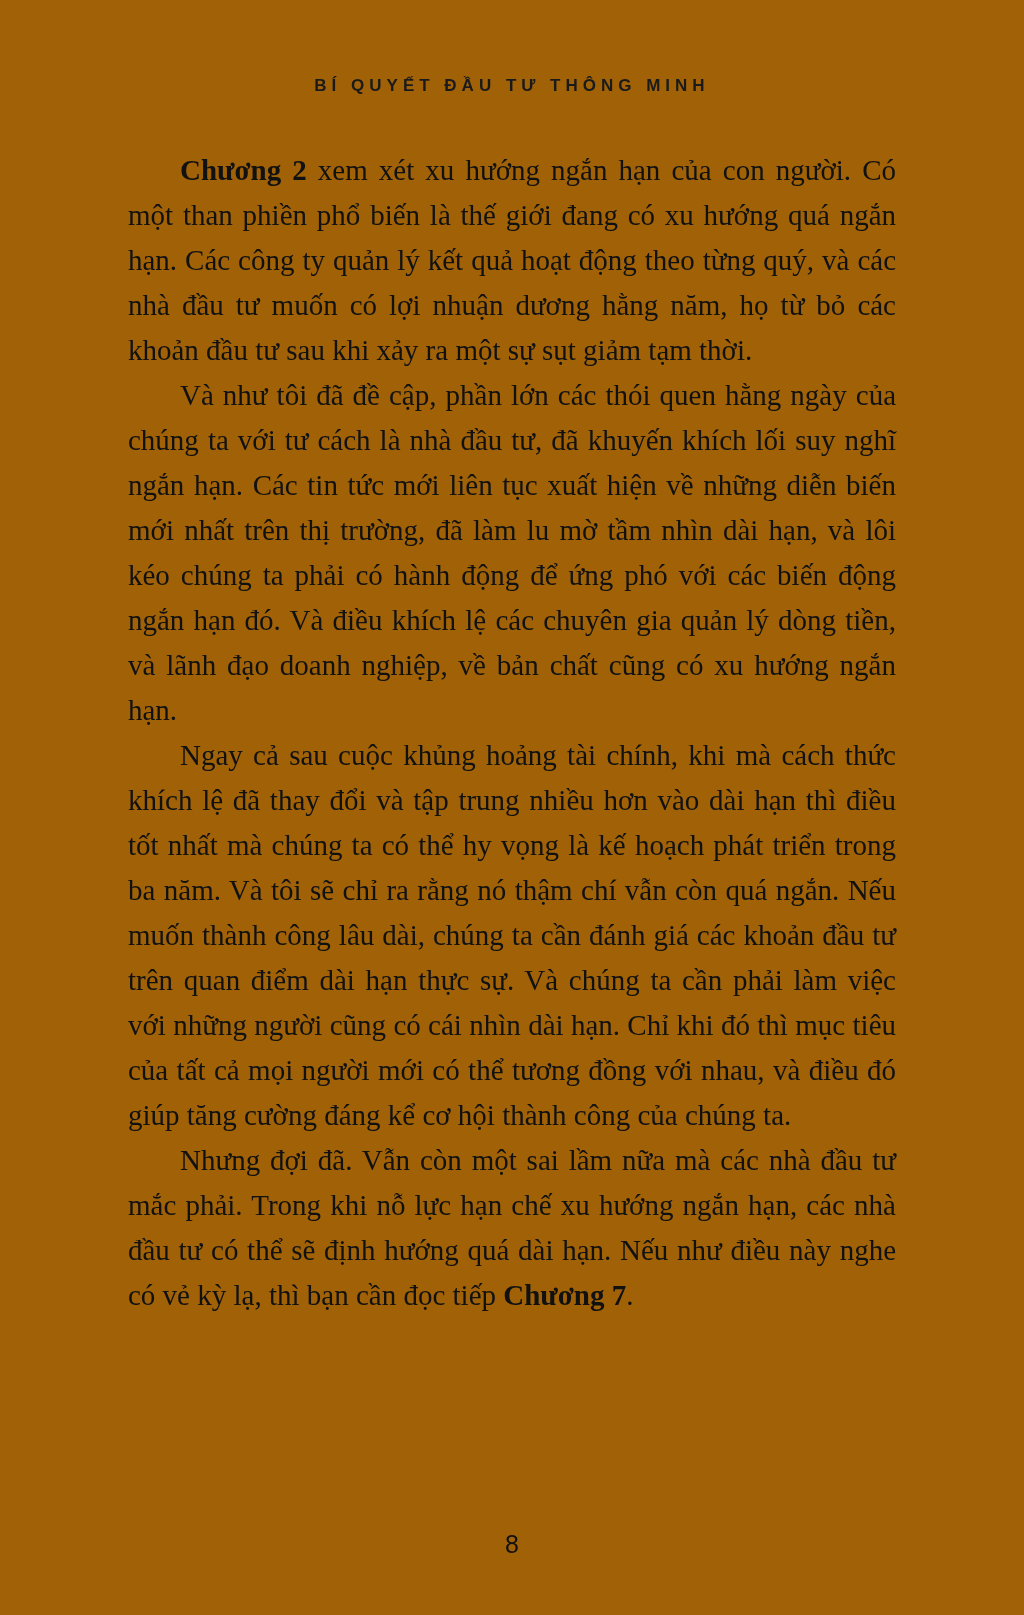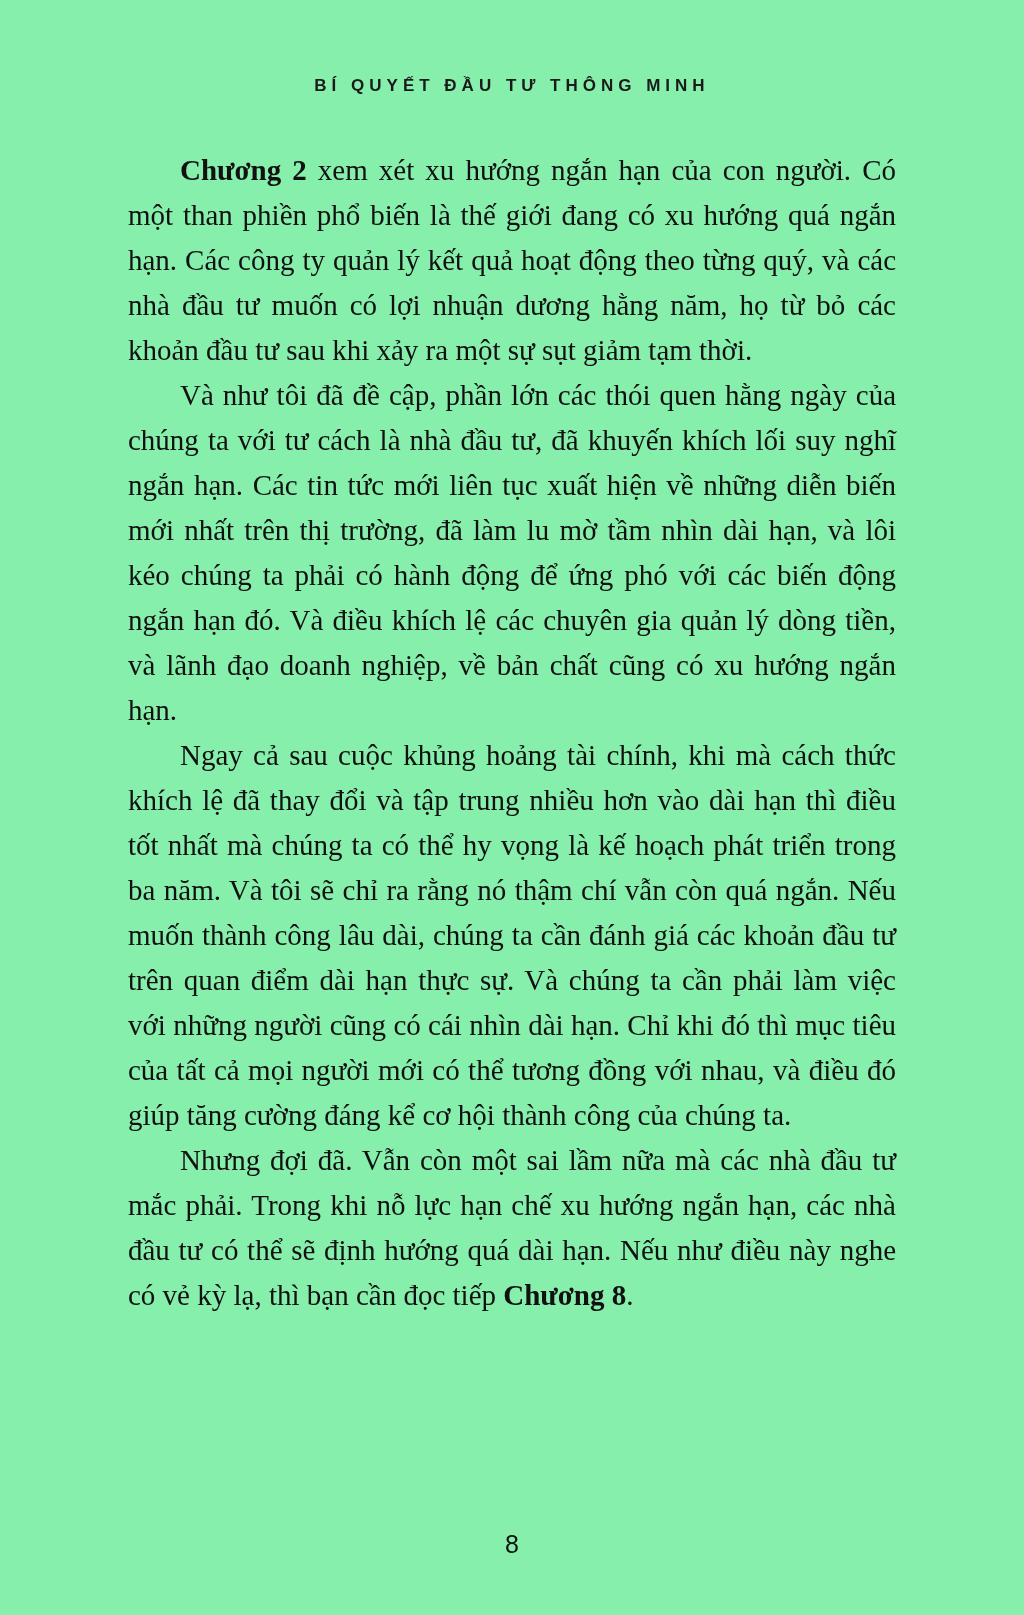--- a/index.html
+++ b/index.html
@@ -2,21 +2,21 @@
 <html lang="vi"><head>
 <meta charset="utf-8">
 <style>
   * { margin: 0; padding: 0; box-sizing: border-box; }
   html, body { background: #ffffff; }
   .page {
     position: relative;
     width: 1024px;
     height: 1615px;
     margin: 0 auto;
-    background: #86efac;
+    background: #a16207;
     color: #151515;
     overflow: hidden;
   }
   .running-header {
     position: absolute;
     top: 76px;
     left: 0;
     width: 100%;
     text-align: center;
     font-family: "Liberation Sans", "DejaVu Sans", sans-serif;
@@ -58,17 +58,17 @@
 </head>
 <body>
 
 <div class="page">
   <div class="running-header">BÍ QUYẾT ĐẦU TƯ THÔNG MINH</div>
 
   <main class="text-block" id="paragraphs">
       <p class="para"><span class="bold">Chương 2</span><span> xem xét xu hướng ngắn hạn của con người. Có một than phiền phổ biến là thế giới đang có xu hướng quá ngắn hạn. Các công ty quản lý kết quả hoạt động theo từng quý, và các nhà đầu tư muốn có lợi nhuận dương hằng năm, họ từ bỏ các khoản đầu tư sau khi xảy ra một sự sụt giảm tạm thời.</span></p>
       <p class="para"><span>Và như tôi đã đề cập, phần lớn các thói quen hằng ngày của chúng ta với tư cách là nhà đầu tư, đã khuyến khích lối suy nghĩ ngắn hạn. Các tin tức mới liên tục xuất hiện về những diễn biến mới nhất trên thị trường, đã làm lu mờ tầm nhìn dài hạn, và lôi kéo chúng ta phải có hành động để ứng phó với các biến động ngắn hạn đó. Và điều khích lệ các chuyên gia quản lý dòng tiền, và lãnh đạo doanh nghiệp, về bản chất cũng có xu hướng ngắn hạn.</span></p>
       <p class="para"><span>Ngay cả sau cuộc khủng hoảng tài chính, khi mà cách thức khích lệ đã thay đổi và tập trung nhiều hơn vào dài hạn thì điều tốt nhất mà chúng ta có thể hy vọng là kế hoạch phát triển trong ba năm. Và tôi sẽ chỉ ra rằng nó thậm chí vẫn còn quá ngắn. Nếu muốn thành công lâu dài, chúng ta cần đánh giá các khoản đầu tư trên quan điểm dài hạn thực sự. Và chúng ta cần phải làm việc với những người cũng có cái nhìn dài hạn. Chỉ khi đó thì mục tiêu của tất cả mọi người mới có thể tương đồng với nhau, và điều đó giúp tăng cường đáng kể cơ hội thành công của chúng ta.</span></p>
-      <p class="para"><span>Nhưng đợi đã. Vẫn còn một sai lầm nữa mà các nhà đầu tư mắc phải. Trong khi nỗ lực hạn chế xu hướng ngắn hạn, các nhà đầu tư có thể sẽ định hướng quá dài hạn. Nếu như điều này nghe có vẻ kỳ lạ, thì bạn cần đọc tiếp </span><span class="bold">Chương 8</span><span>.</span></p>
+      <p class="para"><span>Nhưng đợi đã. Vẫn còn một sai lầm nữa mà các nhà đầu tư mắc phải. Trong khi nỗ lực hạn chế xu hướng ngắn hạn, các nhà đầu tư có thể sẽ định hướng quá dài hạn. Nếu như điều này nghe có vẻ kỳ lạ, thì bạn cần đọc tiếp </span><span class="bold">Chương 7</span><span>.</span></p>
     </main>
 
   <div class="page-number">8</div>
 </div>
 
 </body></html>

